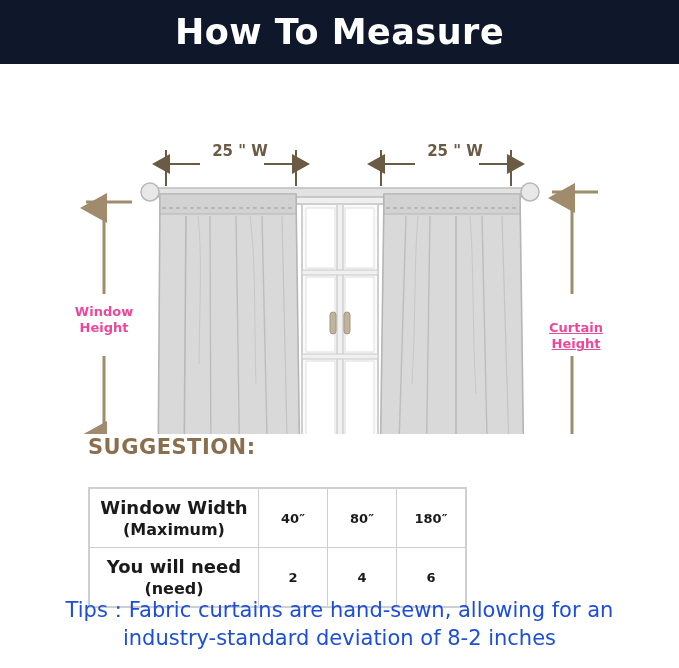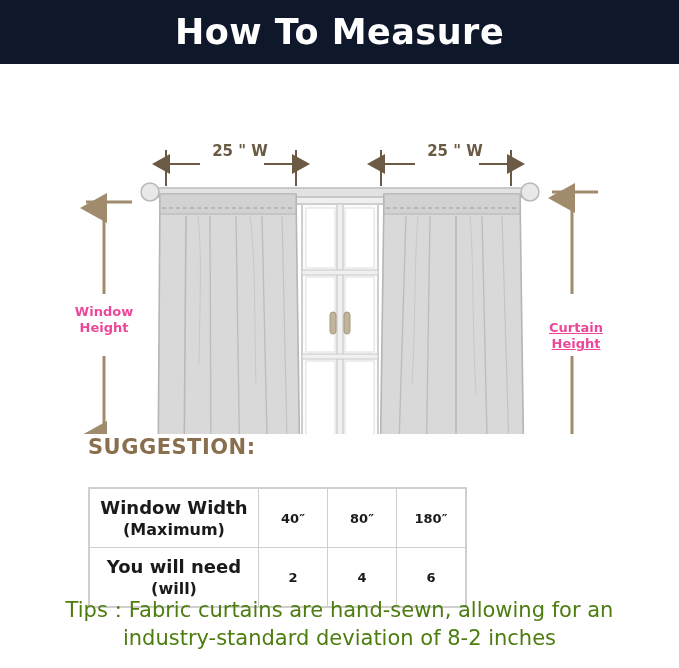--- a/index.html
+++ b/index.html
@@ -113,21 +113,21 @@
     margin-top: 2px;
   }
 
   
   .tips {
     position: absolute;
     left: 0;
     top: 596px;
     width: 679px;
     text-align: center;
-    color: #4d7c0f;
+    color: #1d4ed8;
     font-size: 21px;
     font-family: "DejaVu Sans", sans-serif;
     line-height: 1.35;
     padding: 0 22px;
     box-sizing: border-box;
   }
   .tips-label { font-weight: normal; }
   .tips-text { font-weight: normal; }
 </style>
 </head>
@@ -270,21 +270,21 @@
           <span class="cell-main">Window Width</span>
           <span class="cell-sub">(Maximum)</span>
         </td>
         <td class="value-cell">40″</td>
         <td class="value-cell">80″</td>
         <td class="value-cell">180″</td>
       </tr>
       <tr>
         <td class="label-cell">
           <span class="cell-main">You will need</span>
-          <span class="cell-sub">(will)</span>
+          <span class="cell-sub">(need)</span>
         </td>
         <td class="value-cell">2</td>
         <td class="value-cell">4</td>
         <td class="value-cell">6</td>
       </tr>
     </tbody>
   </table>
 </div>
 
 <div class="tips">

